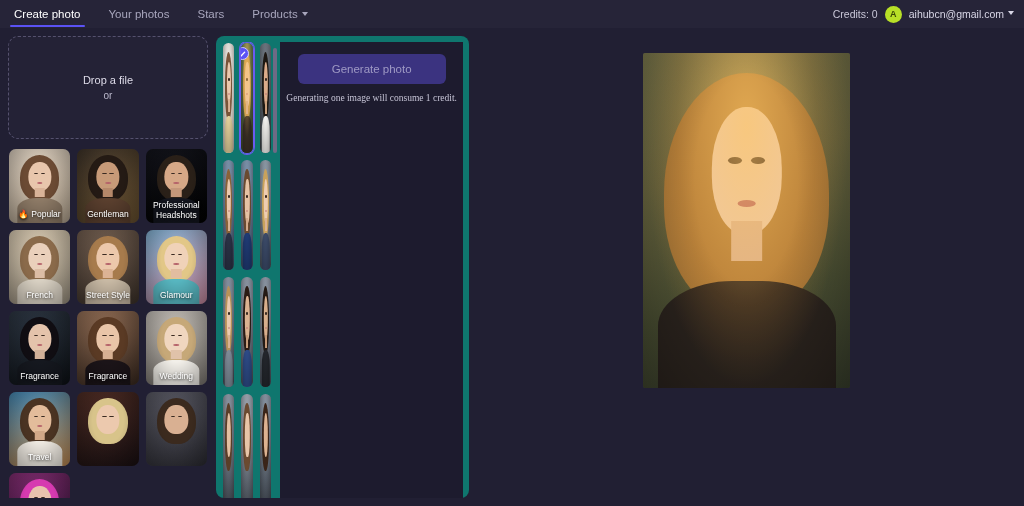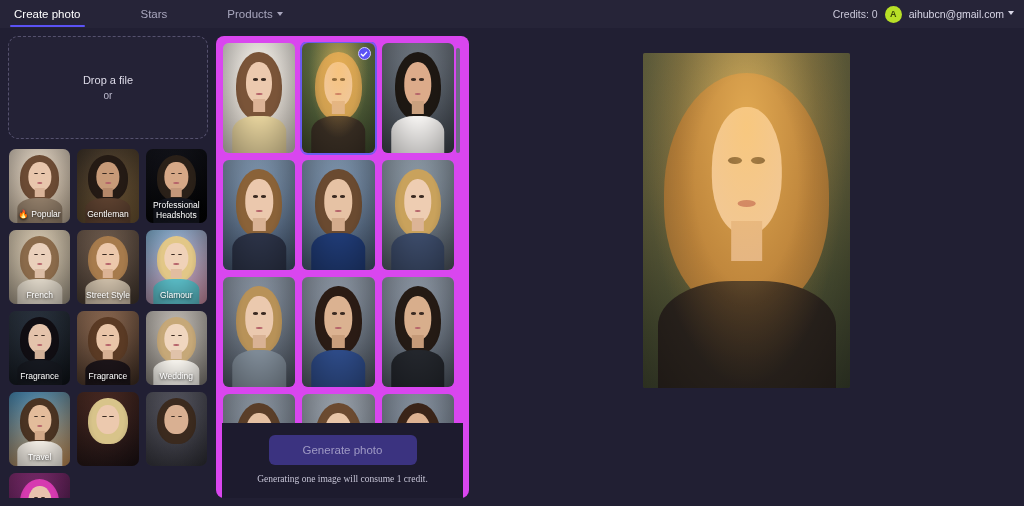--- a/index.html
+++ b/index.html
@@ -15,21 +15,21 @@
   
   .header {
     height: 28px;
     background: #262438;
     display: flex;
     align-items: center;
     justify-content: space-between;
     padding: 0 10px 0 0;
     position: relative;
   }
-  .nav { display: flex; align-items: flex-end; height: 28px; gap: 32px; }
+  .nav { display: flex; align-items: flex-end; height: 28px; }
   .nav-item {
     font-size: 11.5px;
     color: #a8a6bd;
     padding: 0 14px;
     line-height: 28px;
     height: 28px;
     cursor: pointer;
     position: relative;
     white-space: nowrap;
   }
@@ -129,24 +129,24 @@
     border-radius: 50%;
     background: #5b52f5;
     border: 1.5px solid #cfcaff;
     display: flex; align-items: center; justify-content: center;
   }
   .check-badge svg { width: 8px; height: 8px; }
 
   
   .center-col {
     width: 253px;
-    background: #d946ef;
+    background: #0f766e;
     border-radius: 8px;
     display: flex;
-    flex-direction: column;
+    flex-direction: row;
     padding: 6px 6px 0 6px;
     position: relative;
     justify-content: flex-end;
   }
   .sample-scroll {
     flex: 1;
     overflow: hidden;
     position: relative;
     padding-right: 8px;
   }
@@ -219,20 +219,23 @@
   .p .vig { position: absolute; inset: 0; background: radial-gradient(ellipse at 50% 38%, rgba(0,0,0,0) 35%, rgba(0,0,0,.38) 100%); }
   .p .rim { position: absolute; inset: 0; }
 </style>
 </head>
 <body>
 
 <div class="header">
   <div class="nav">
     <div class="nav-item active">
       <span>Create photo</span>
+    </div>
+    <div class="nav-item">
+      <span>Your photos</span>
     </div>
     <div class="nav-item">
       <span>Stars</span>
     </div>
     <div class="nav-item">
       <span>Products</span><span class="caret"></span>
     </div>
   </div>
 
   <div class="user-area">

